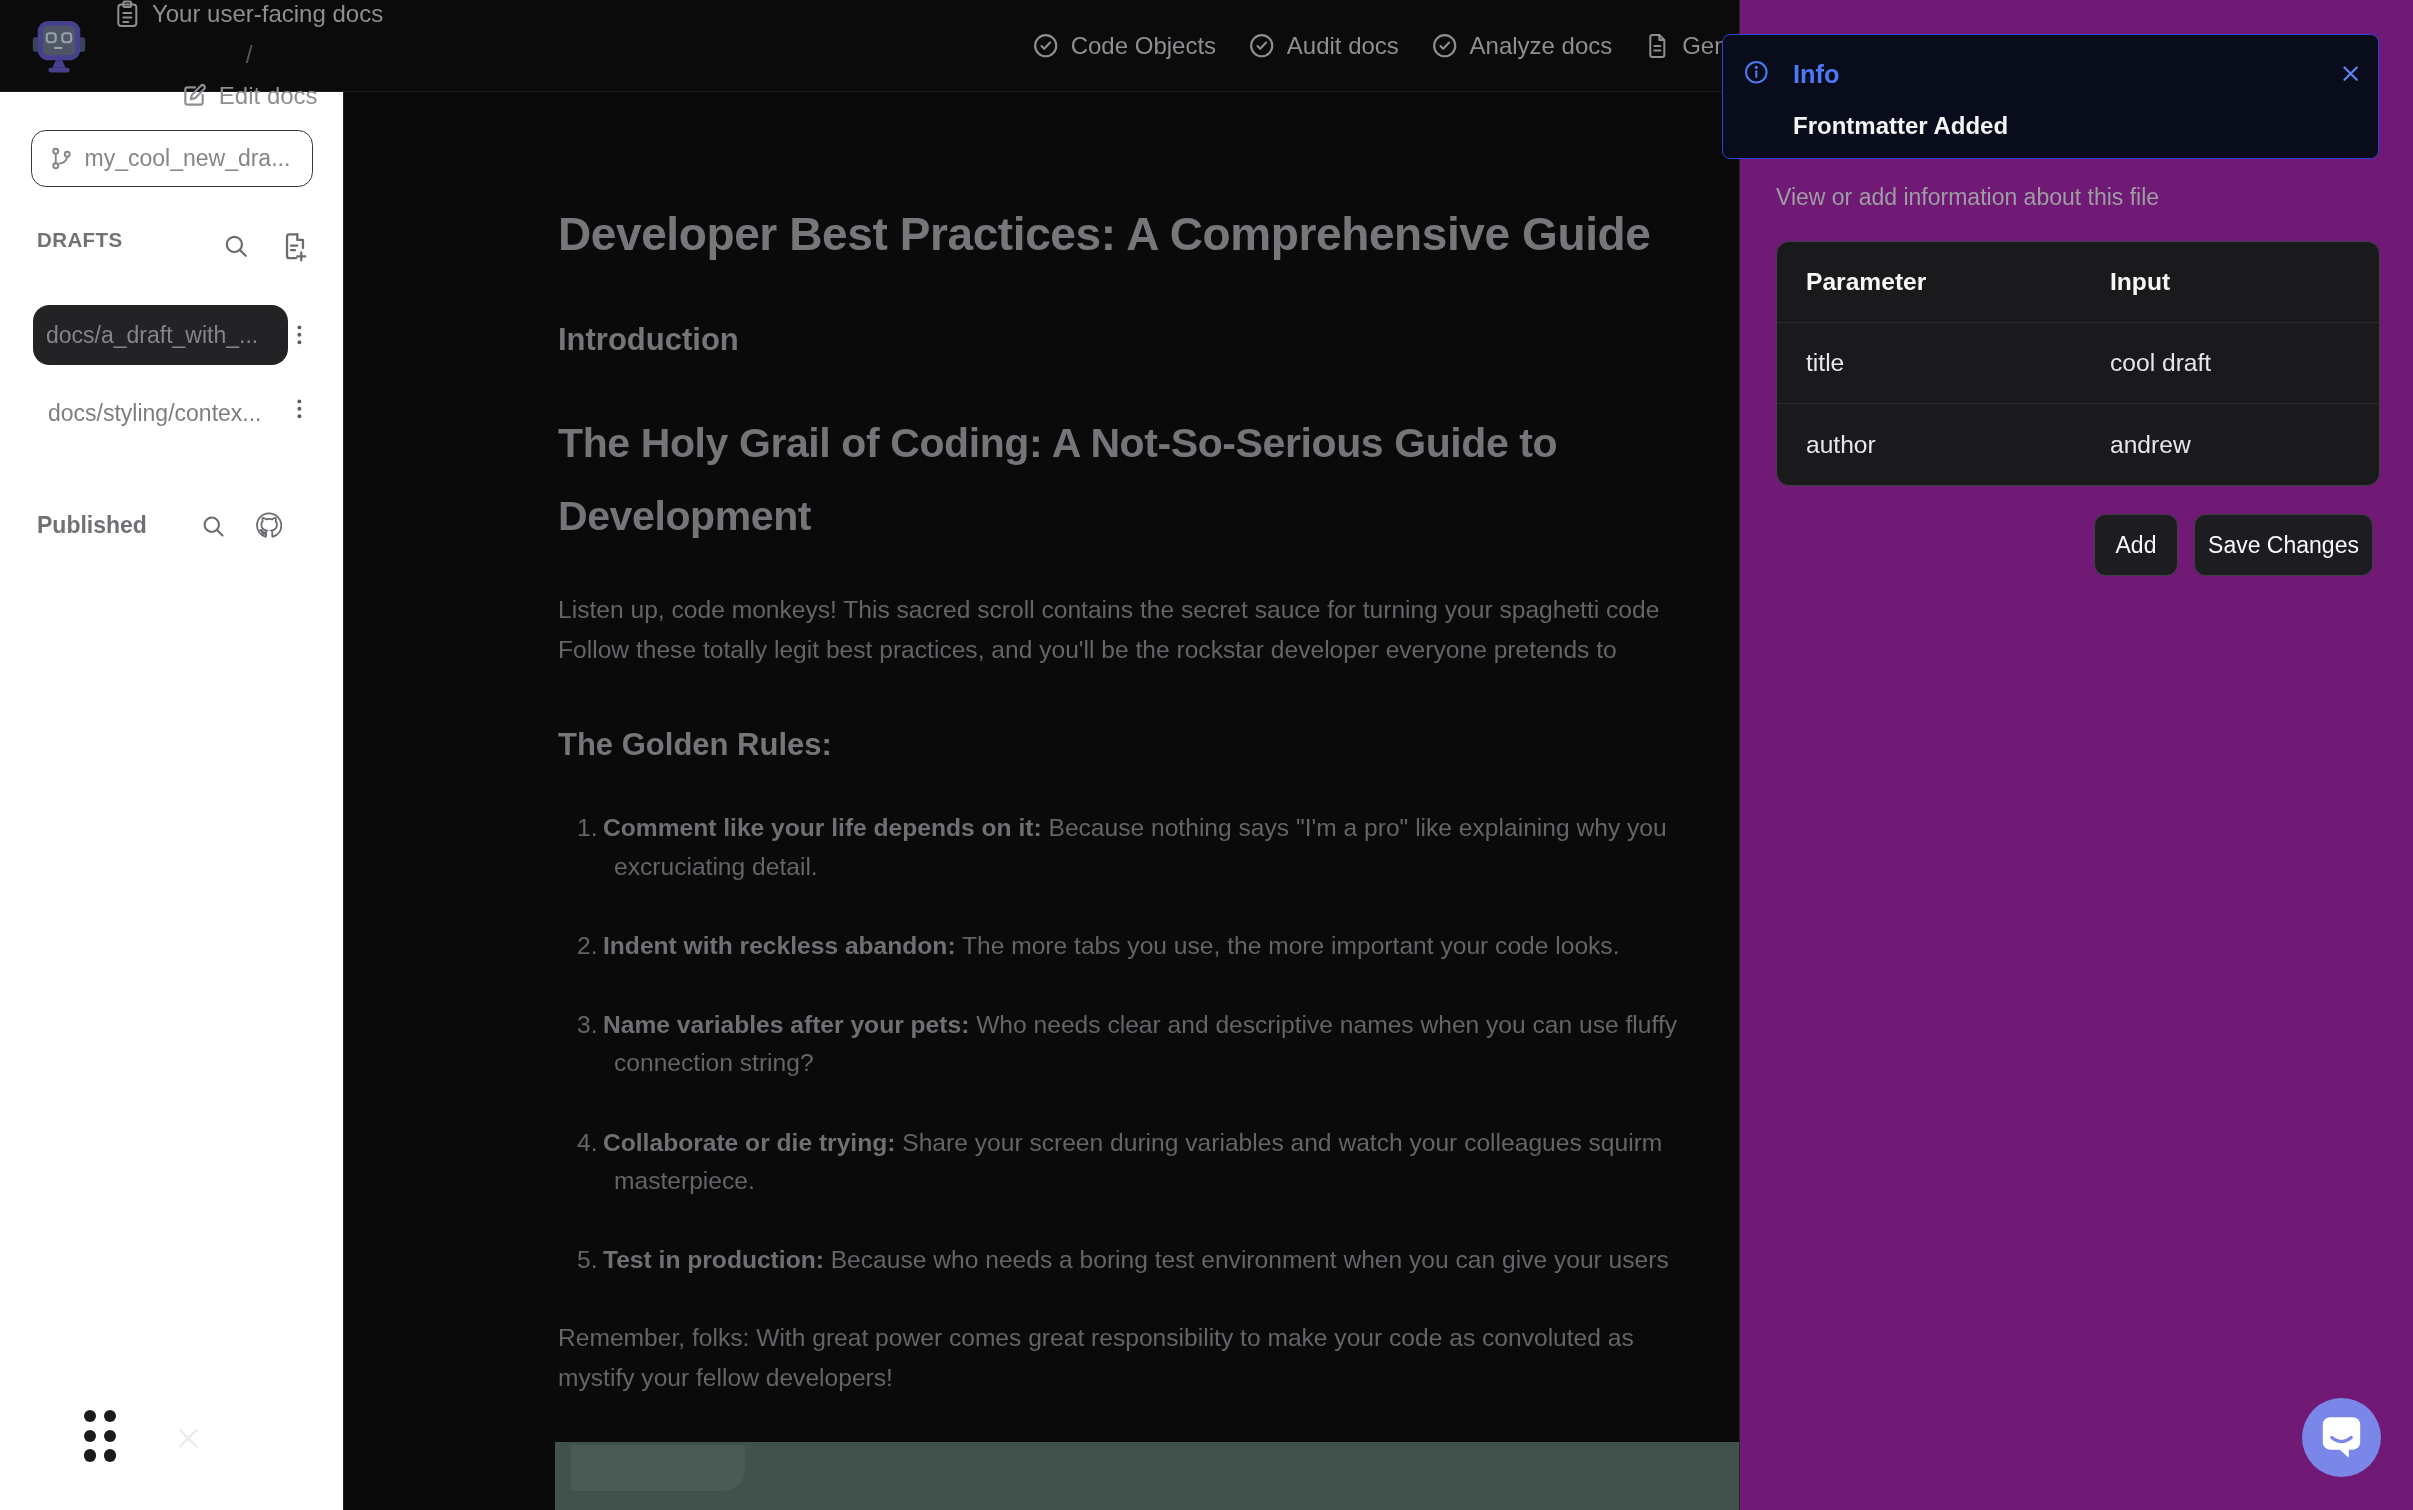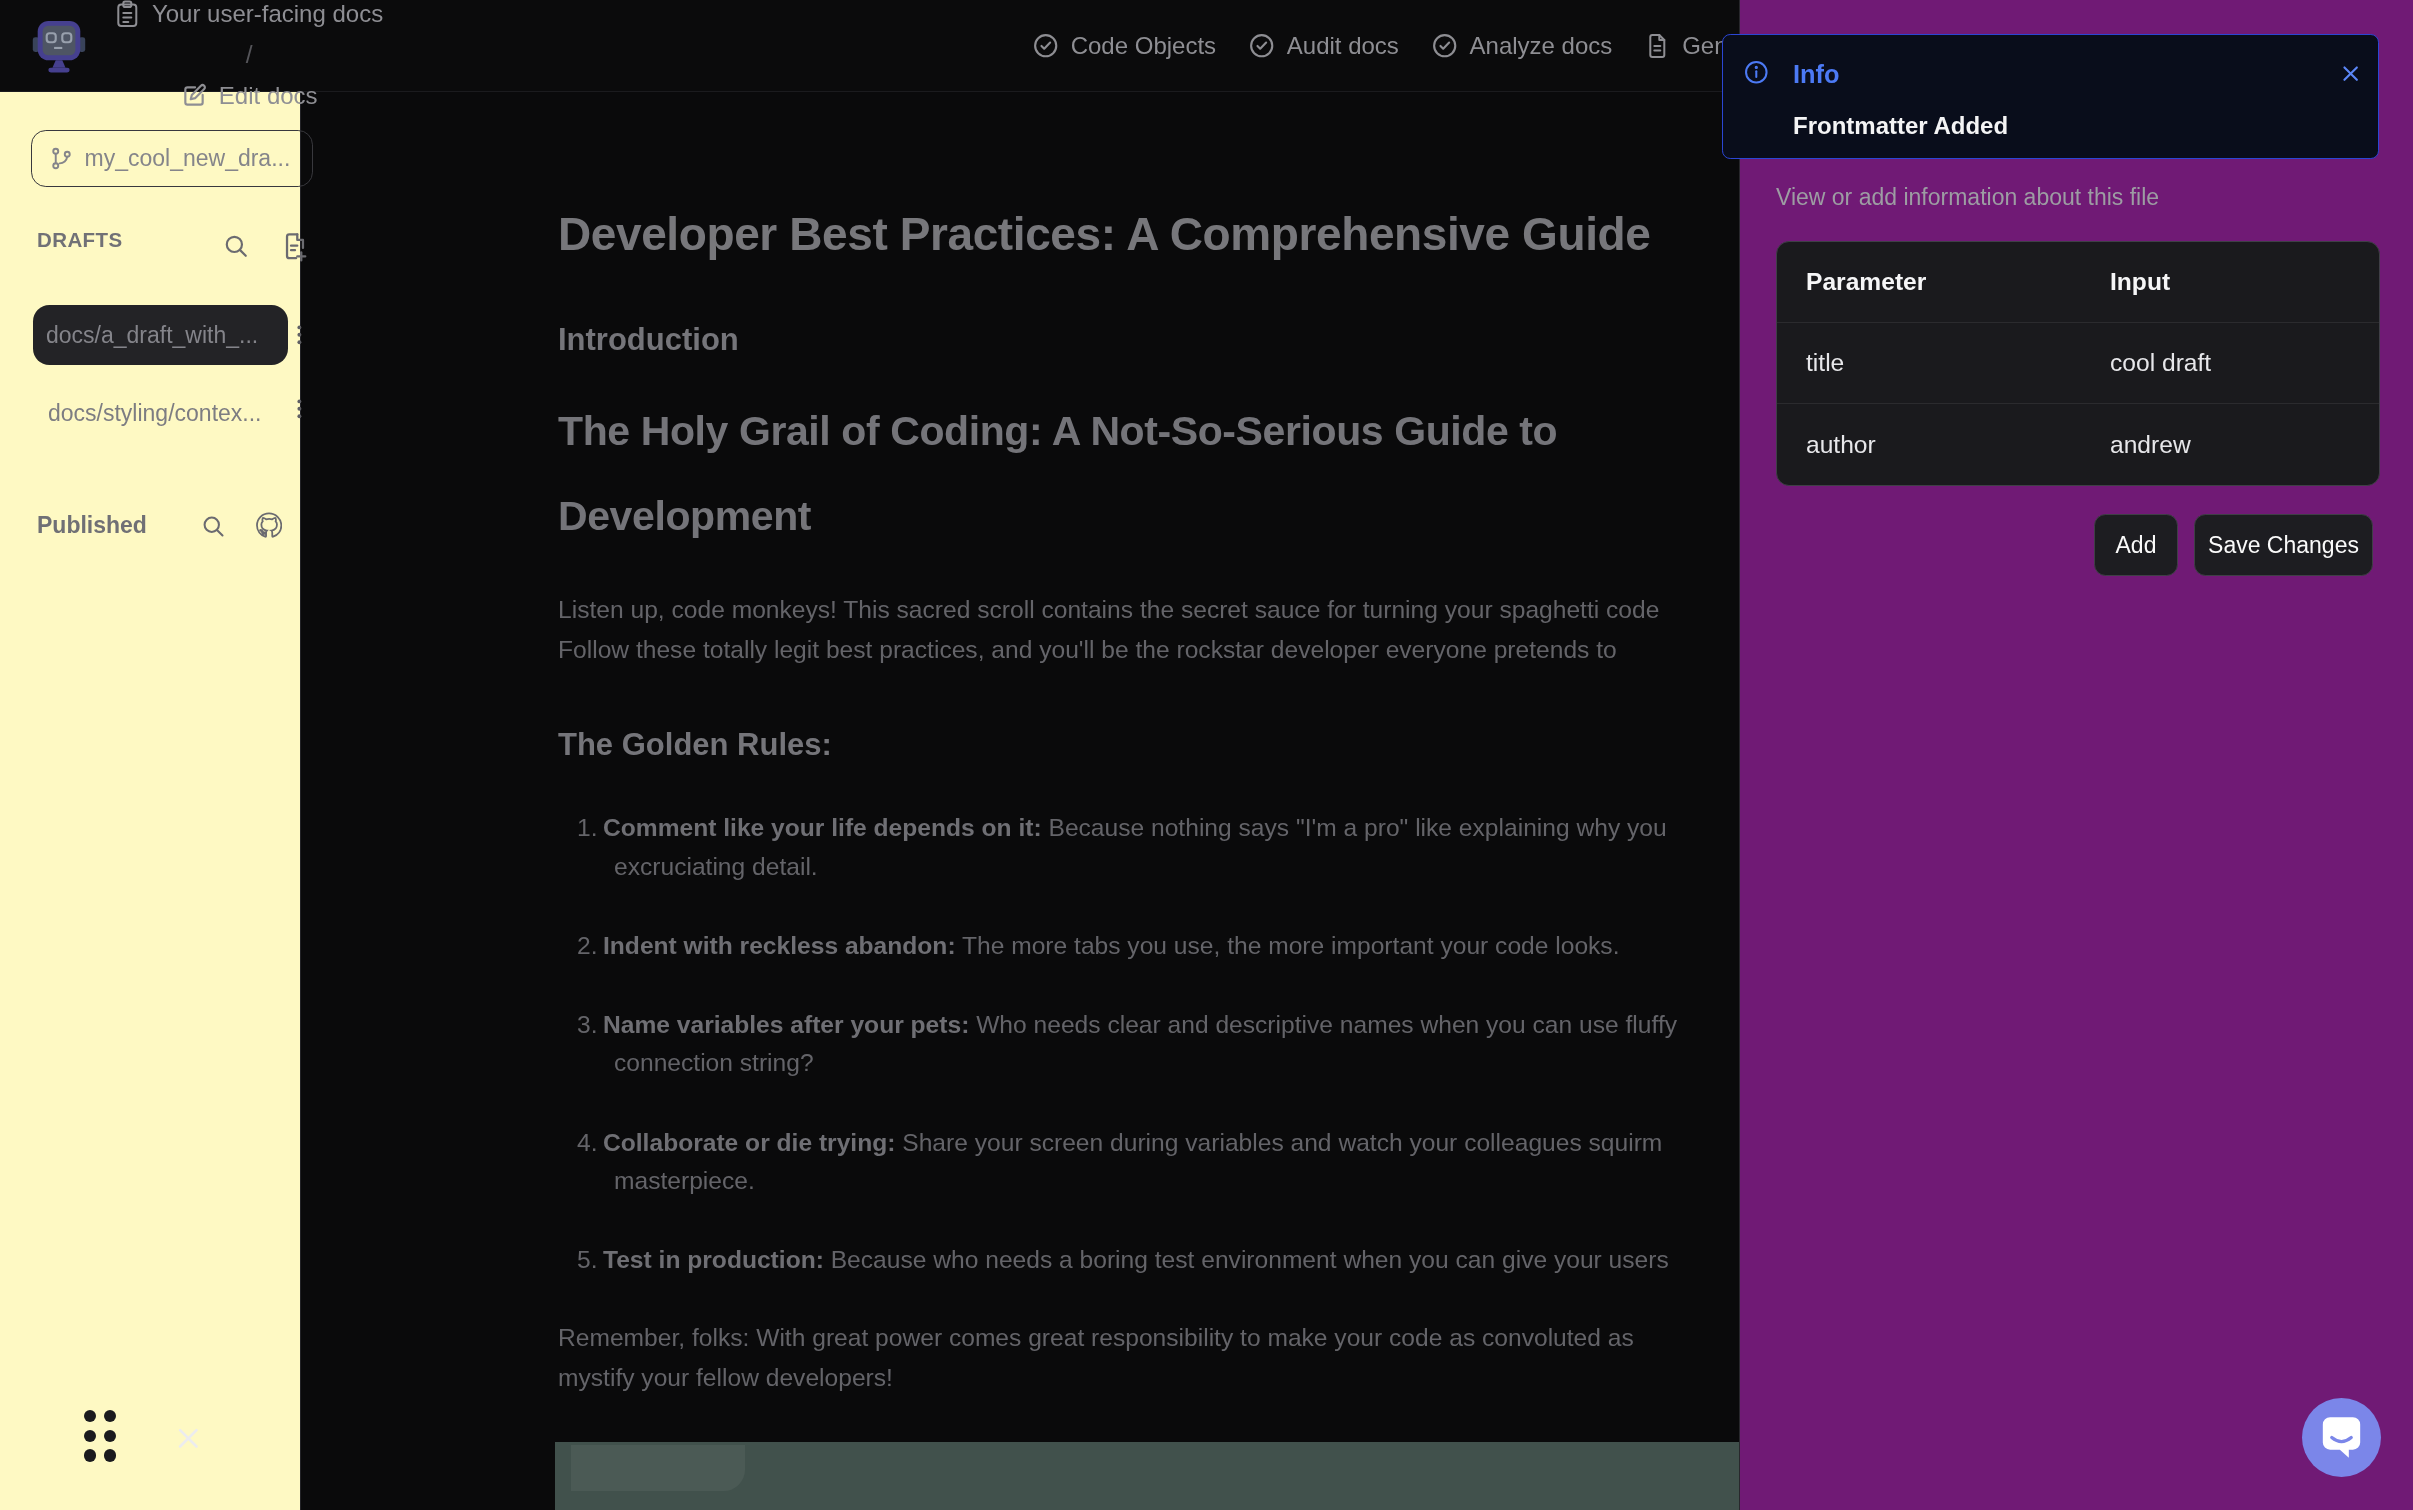--- a/index.html
+++ b/index.html
@@ -16,22 +16,22 @@
   .topnav { position:absolute; left:0; top:0; width:2413px; height:92px;
     background:#0b0b0c; border-bottom:0.8px solid #1b1b1e; z-index:3; }
   .logo { position:absolute; left:31px; top:16.4px; width:56px; height:59px; cursor:pointer; }
   .breadcrumb { position:absolute; left:115px; top:0; height:92px; display:flex; align-items:center; gap:13px;flex-direction:column; }
   .bc-item { display:flex; align-items:center; gap:12.3px; font-size:24px; color:#8e8e93; cursor:pointer; white-space:nowrap; }
   .bc-sep { font-size:24.6px; color:#55555a; margin:0 13px; }
   .navright { position:absolute; left:1033px; top:0; height:92px; display:flex; align-items:center; gap:33px; }
   .nav-item { display:flex; align-items:center; gap:12.3px; font-size:24px; color:#8e8e93; cursor:pointer; white-space:nowrap; }
 
   
-  .sidebar { position:absolute; left:0; top:92px; width:301px; height:1419px;
-    background:#fef9c3; border-right:0.8px solid #232327; z-index:2; }
+  .sidebar { position:absolute; left:0; top:92px; width:344px; height:1419px;
+    background:#ffffff; border-right:0.8px solid #232327; z-index:2; }
   .branch-btn { position:absolute; left:31px; top:38px; width:282px; height:57px;
     border:0.8px solid #38383d; border-radius:14.8px; background:transparent;
     display:flex; align-items:center; gap:11.5px; padding-left:18px;
     font-size:23px; color:#85858a; cursor:pointer; font-family:inherit; white-space:nowrap; overflow:hidden; }
   .drafts-label { position:absolute; left:37px; top:136px; font-size:20.5px; font-weight:700;
     letter-spacing:0.4px; color:#717176; }
   .icon-btn { position:absolute; background:none; border:none; cursor:pointer; padding:0; }
   .draft-pill { position:absolute; left:33px; top:213px; width:255px; height:60px;
     background:#232326; border-radius:16.4px; display:flex; align-items:center; padding-left:13px;
     font-size:23px; color:#84848a; cursor:pointer; white-space:nowrap; overflow:hidden; }
@@ -224,21 +224,21 @@
   <button class="icon-btn" style="left:256px; top:420px;">
     <svg width="26" height="26" viewBox="0 0 16 16" fill="none" stroke="#6b6b70" stroke-width="1.1">
       <path d="M8 .8C3.9.8.6 4.1.6 8.2c0 3.3 2.1 6 5.1 7 .4.1.5-.2.5-.4v-1.4c-1.9.4-2.4-.5-2.5-.9-.1-.2-.4-.9-.8-1-.3-.1-.6-.5 0-.5.6 0 1 .5 1.1.8.7 1.1 1.7.8 2.2.6.1-.5.3-.8.5-1-1.7-.2-3.4-.8-3.4-3.7 0-.8.3-1.5.8-2-.1-.2-.3-1 .1-2 0 0 .6-.2 2 .8.6-.2 1.2-.3 1.9-.3s1.3.1 1.9.3c1.4-1 2-.8 2-.8.4 1 .2 1.8.1 2 .5.5.8 1.2.8 2 0 2.9-1.8 3.5-3.4 3.7.3.2.5.7.5 1.4v2c0 .2.1.5.5.4 3-1 5.1-3.7 5.1-7C15.4 4.1 12.1.8 8 .8z"></path>
     </svg>
   </button>
 </aside>
 
 <main>
   <h1 class="doc-line t-title" style="left:558px; top:207px;">Developer Best Practices: A Comprehensive Guide</h1>
   <h3 class="doc-line t-h3" style="left:558px; top:322px;">Introduction</h3>
-  <h2 class="doc-line t-h2" style="left:558px; top:408px;">The Holy Grail of Coding: A Not-So-Serious Guide to</h2>
+  <h2 class="doc-line t-h2" style="left:558px; top:420px;">The Holy Grail of Coding: A Not-So-Serious Guide to</h2>
   <h2 class="doc-line t-h2" style="left:558px; top:493px;">Development</h2>
 
   <p class="doc-line t-body" style="left:558px; top:596px;">Listen up, code monkeys! This sacred scroll contains the secret sauce for turning your spaghetti code</p>
   <p class="doc-line t-body" style="left:558px; top:636px;">Follow these totally legit best practices, and you'll be the rockstar developer everyone pretends to</p>
 
   <h3 class="doc-line t-h3" style="left:558px; top:727px;">The Golden Rules:</h3>
 
   <div class="doc-line t-body" style="left:577px; top:814px;">
     <span class="t-num">1.</span><span class="t-lead">Comment like your life depends on it:</span><span> Because nothing says "I'm a pro" like explaining why you</span>
   </div>

